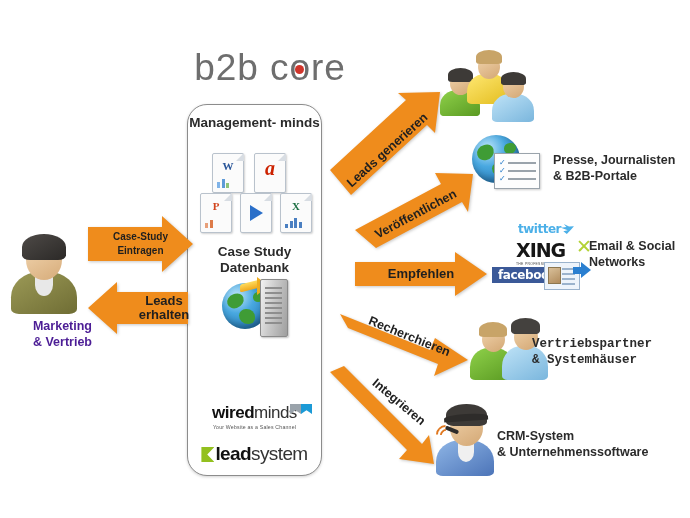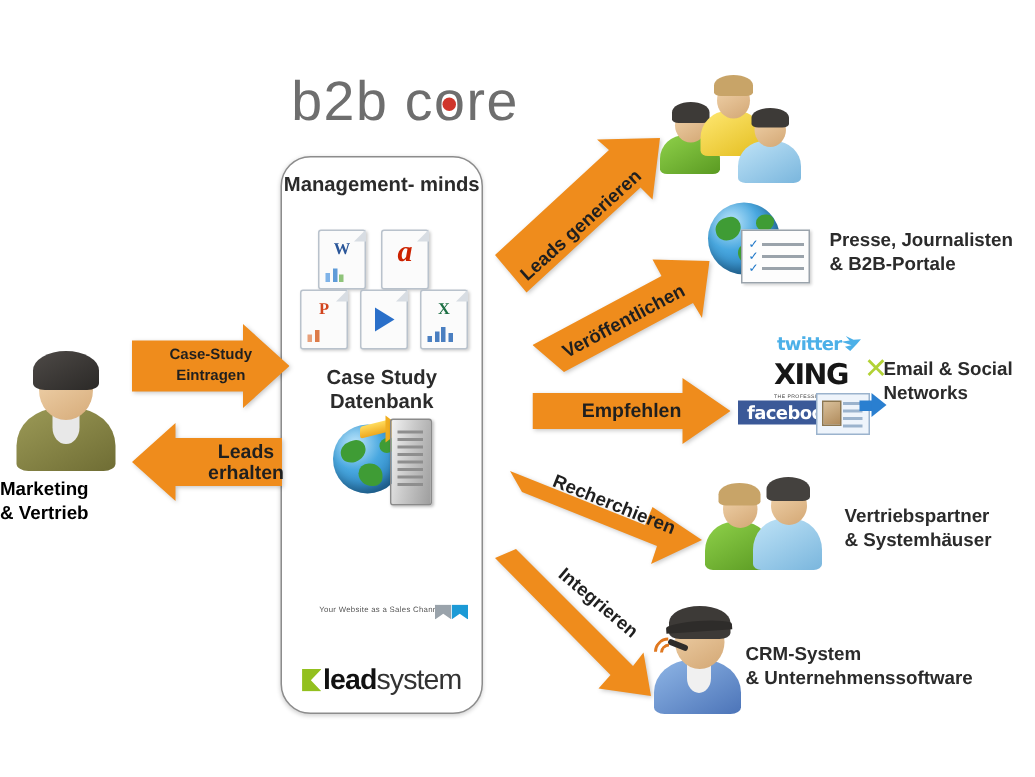--- a/index.html
+++ b/index.html
@@ -241,22 +241,22 @@
     pointer-events:none;
   }
 
   
   .rlabel{
     position:absolute;font-size:12.5px;font-weight:bold;color:#2b2b2b;
     line-height:16px;white-space:pre-line;
   }
   
   #actorlabel{
-    position:absolute;left:0px;top:318px;width:92px;text-align:left;
-    font-size:12.5px;font-weight:bold;color:#000000;line-height:16px;white-space:pre-line;
+    position:absolute;left:0px;top:318px;width:92px;text-align:right;
+    font-size:12.5px;font-weight:bold;color:#4c1d95;line-height:16px;white-space:pre-line;
   }
 </style>
 </head>
 <body>
 
 <div id="stage">
 
   <div id="logo">
     <span class="b2b">b2b</span>
     <span class="sp"></span>
@@ -321,20 +321,21 @@
           <i style="top:22px"></i>
         <i style="top:27px"></i>
           <i style="top:32px"></i>
           <i style="top:37px"></i>
           <i style="top:42px"></i>
       </span>
     </div>
 
 
     <div id="wm">
+      <div class="wmtxt"><span>wired</span><span class="light">minds</span></div>
       <div class="wmsub">Your Website as a Sales Channel</div>
       <div class="flags"><span class="fgray"></span><span class="fblue"></span></div>
     </div>
 
     <div id="ls">
       <span class="mark"></span><span class="lead">lead</span><span class="scout">system</span>
     </div>
   </div>
 
   <div class="person" id="actor">
@@ -478,21 +479,21 @@
         <span class="body"></span>
         <span class="head"></span>
         <span class="hair"></span>
       </span>
     <span class="p" id="p2b">
         <span class="body"></span>
         <span class="head"></span>
         <span class="hair"></span>
       </span>
   </div>
-  <div class="rlabel" style="left:563px;top:336px;">Vertriebspartner
+  <div class="rlabel" style="left:532px;top:336px;font-family:Liberation Mono, monospace;">Vertriebspartner
 &amp; Systemhäuser</div>
 
   <div class="person" id="agent">
     <span class="body"></span>
       <span class="collar"></span>
     <span class="head"></span>
       <span class="hair"></span>
     <span class="band"></span>
       <span class="mic"></span>
     <span class="wave">

